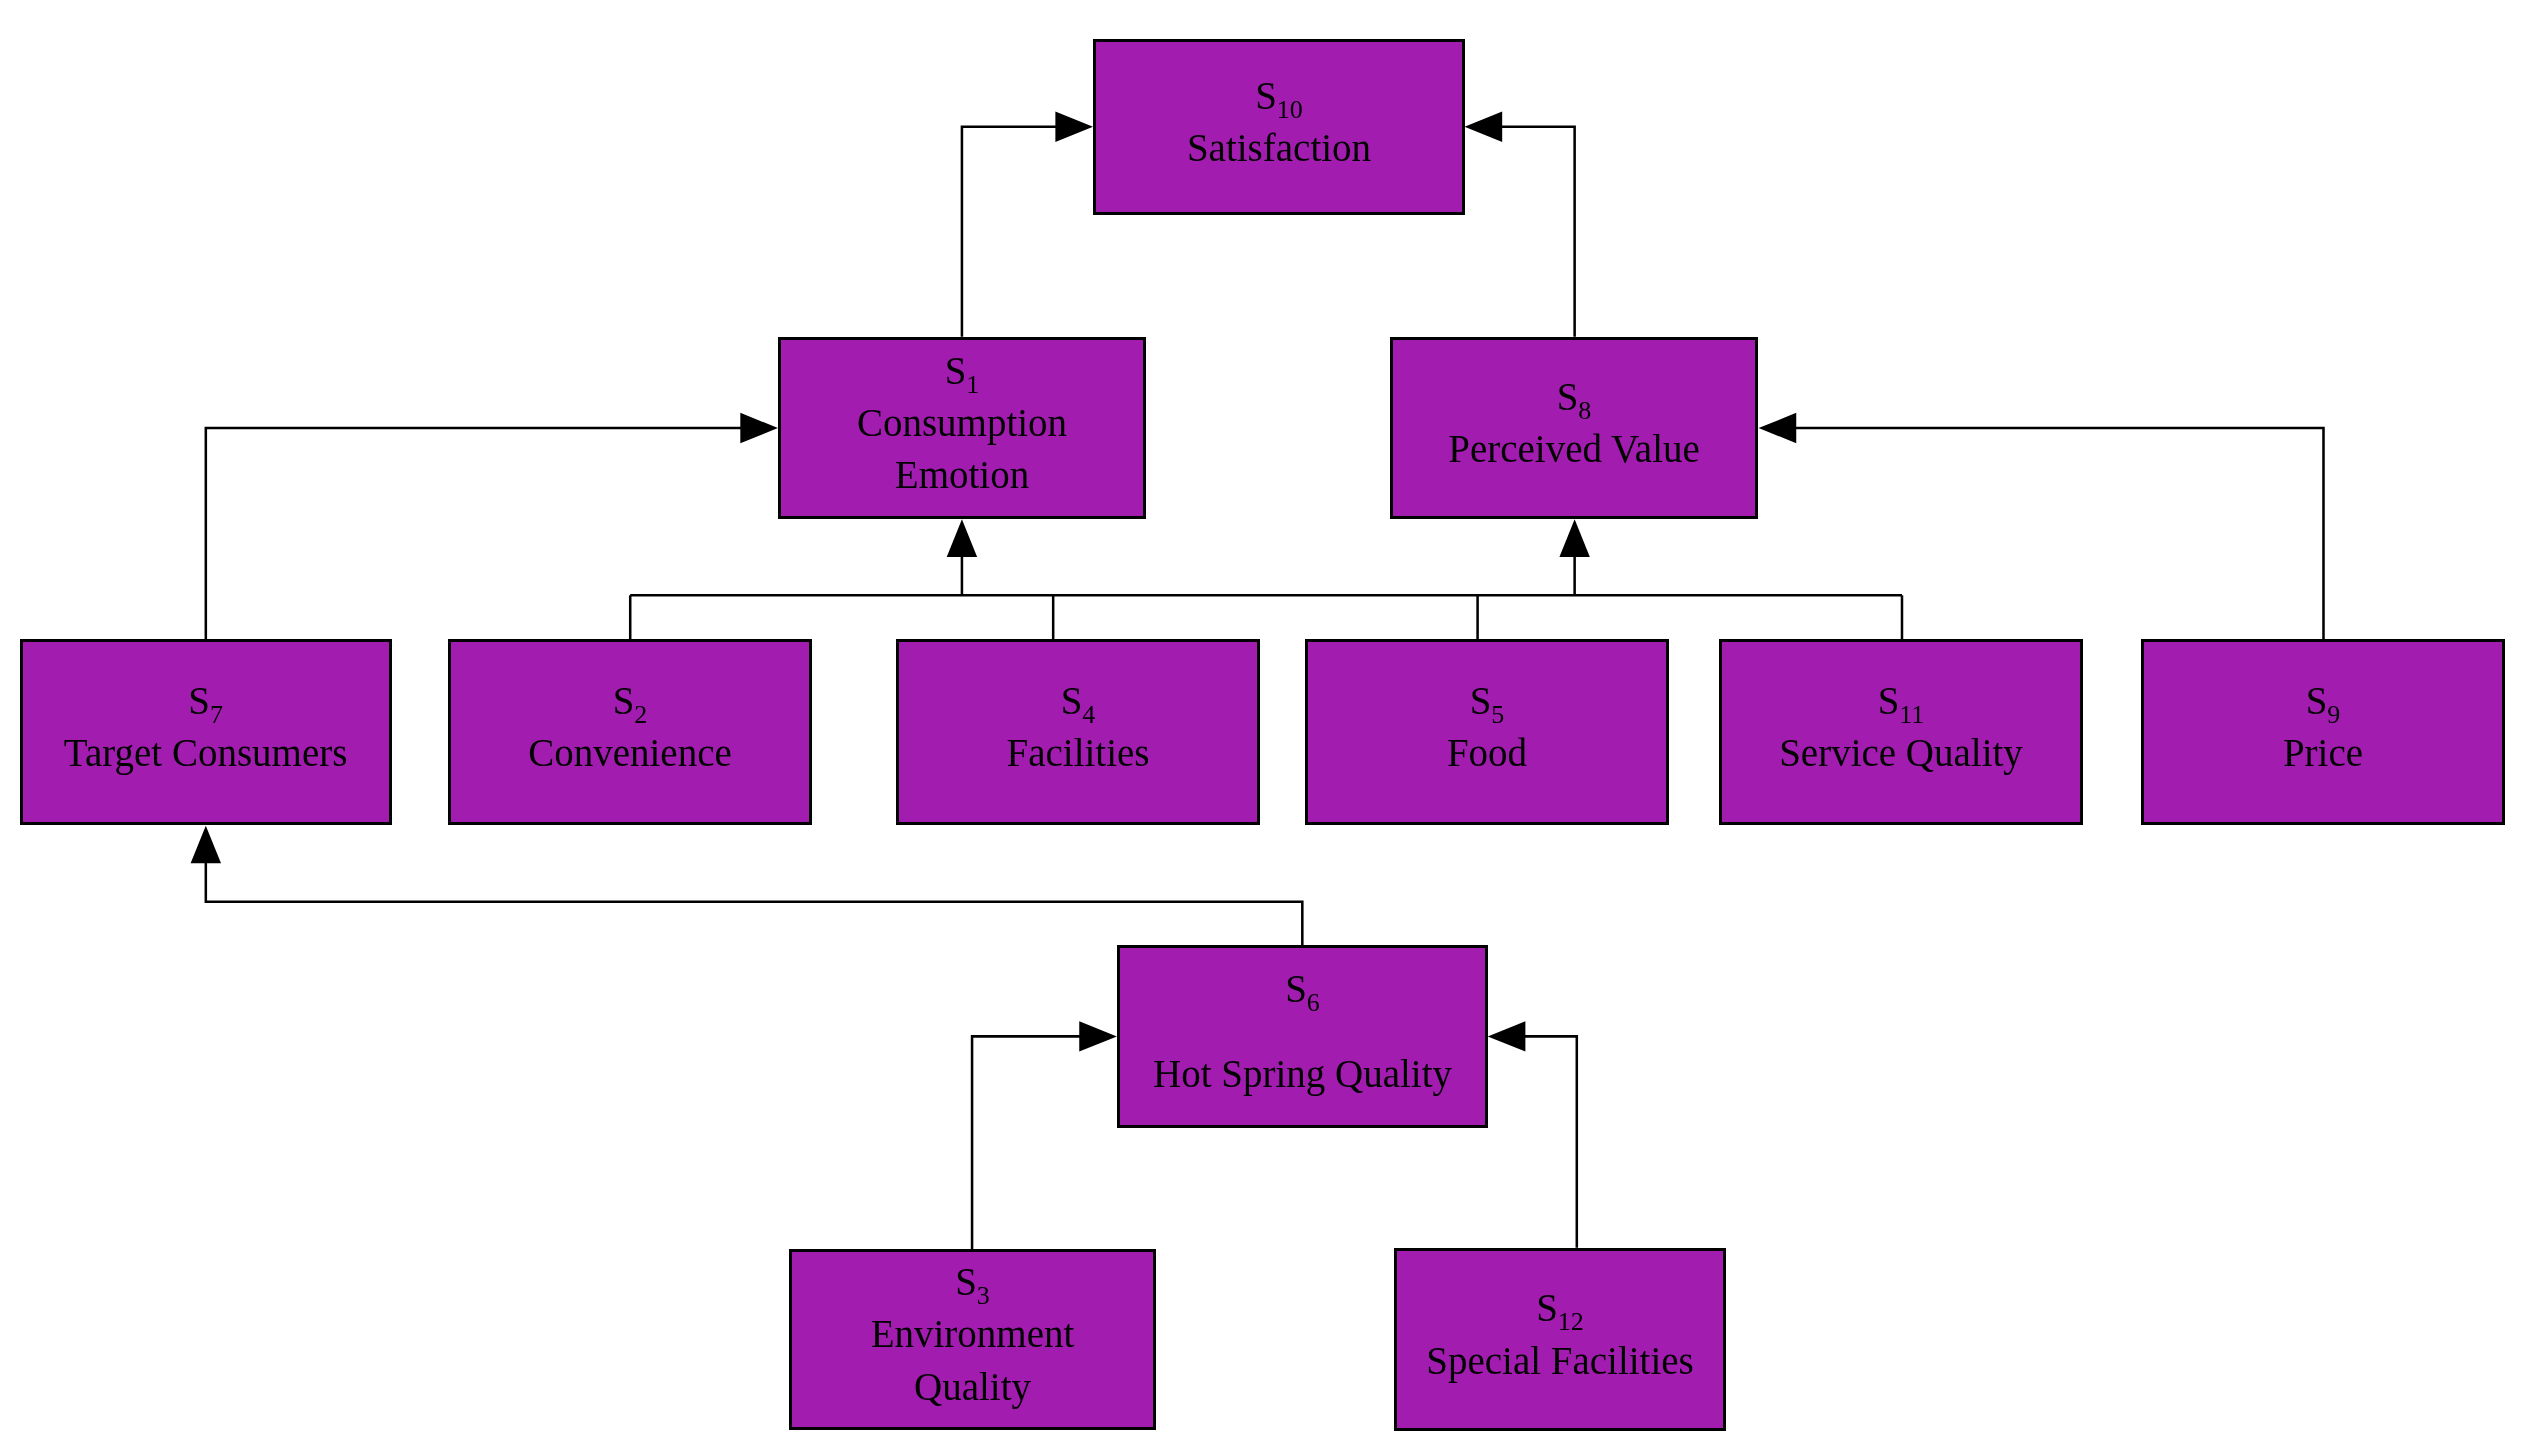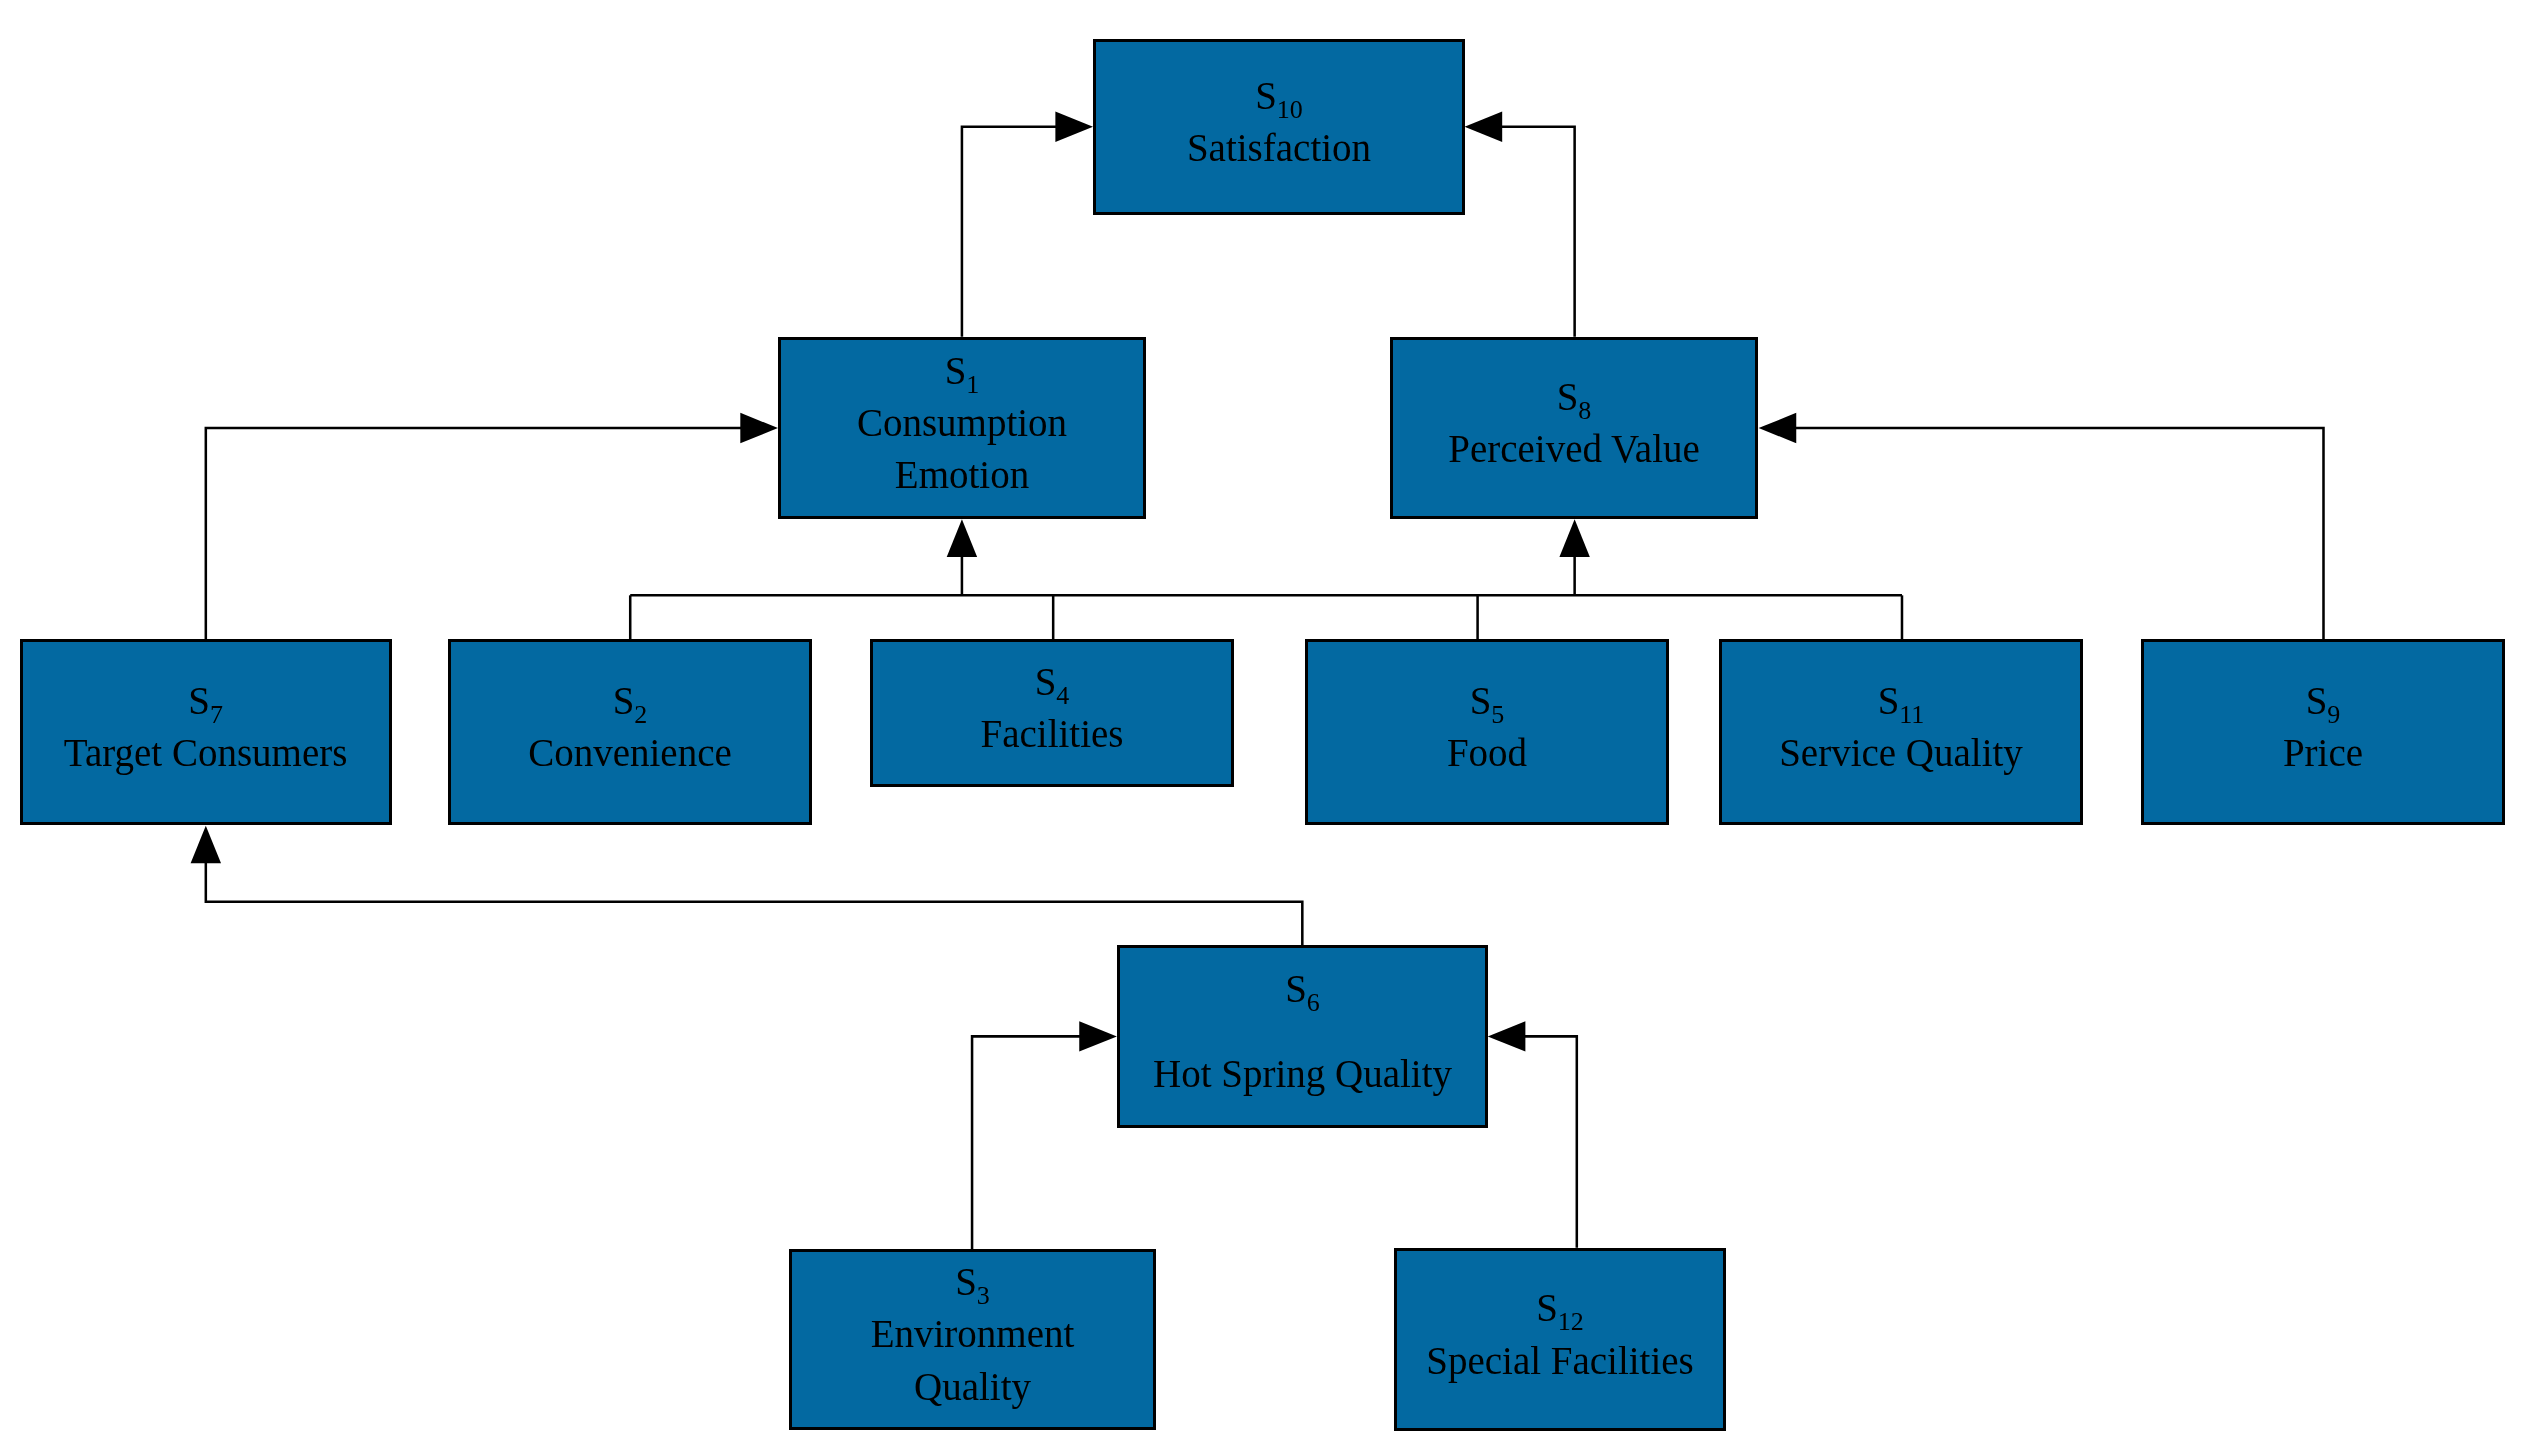--- a/index.html
+++ b/index.html
@@ -21,21 +21,21 @@
     height: 1455px;
   }
   #connector-layer {
     position: absolute;
     left: 0; top: 0;
     z-index: 1;
   }
   .node {
     position: absolute;
     z-index: 2;
-    background: #0369a1;
+    background: #a21caf;
     border: 3.6px solid #000000;
     box-sizing: border-box;
     display: flex;
     flex-direction: column;
     align-items: center;
     justify-content: center;
     text-align: center;
     color: #000000;
     font-size: 39px;
     line-height: 1.34;
@@ -100,21 +100,21 @@
       <span class="label-line">Perceived Value</span>
     </div>
     <div class="node" style="left: 19.6px; top: 639px; width: 372px; height: 186px;">
       <span class="code">S<sub>7</sub></span>
       <span class="label-line">Target Consumers</span>
     </div>
     <div class="node" style="left: 448px; top: 639px; width: 364px; height: 186px;">
       <span class="code">S<sub>2</sub></span>
       <span class="label-line">Convenience</span>
     </div>
-    <div class="node" style="left: 870px; top: 639px; width: 364px; height: 148px;">
+    <div class="node" style="left: 896px; top: 639px; width: 364px; height: 186px;">
       <span class="code">S<sub>4</sub></span>
       <span class="label-line">Facilities</span>
     </div>
     <div class="node" style="left: 1295px; top: 639px; width: 364px; height: 186px; margin-left: 10px;">
       <span class="code">S<sub>5</sub></span>
       <span class="label-line">Food</span>
     </div>
     <div class="node" style="left: 1719px; top: 639px; width: 364px; height: 186px;">
       <span class="code">S<sub>11</sub></span>
       <span class="label-line">Service Quality</span>

